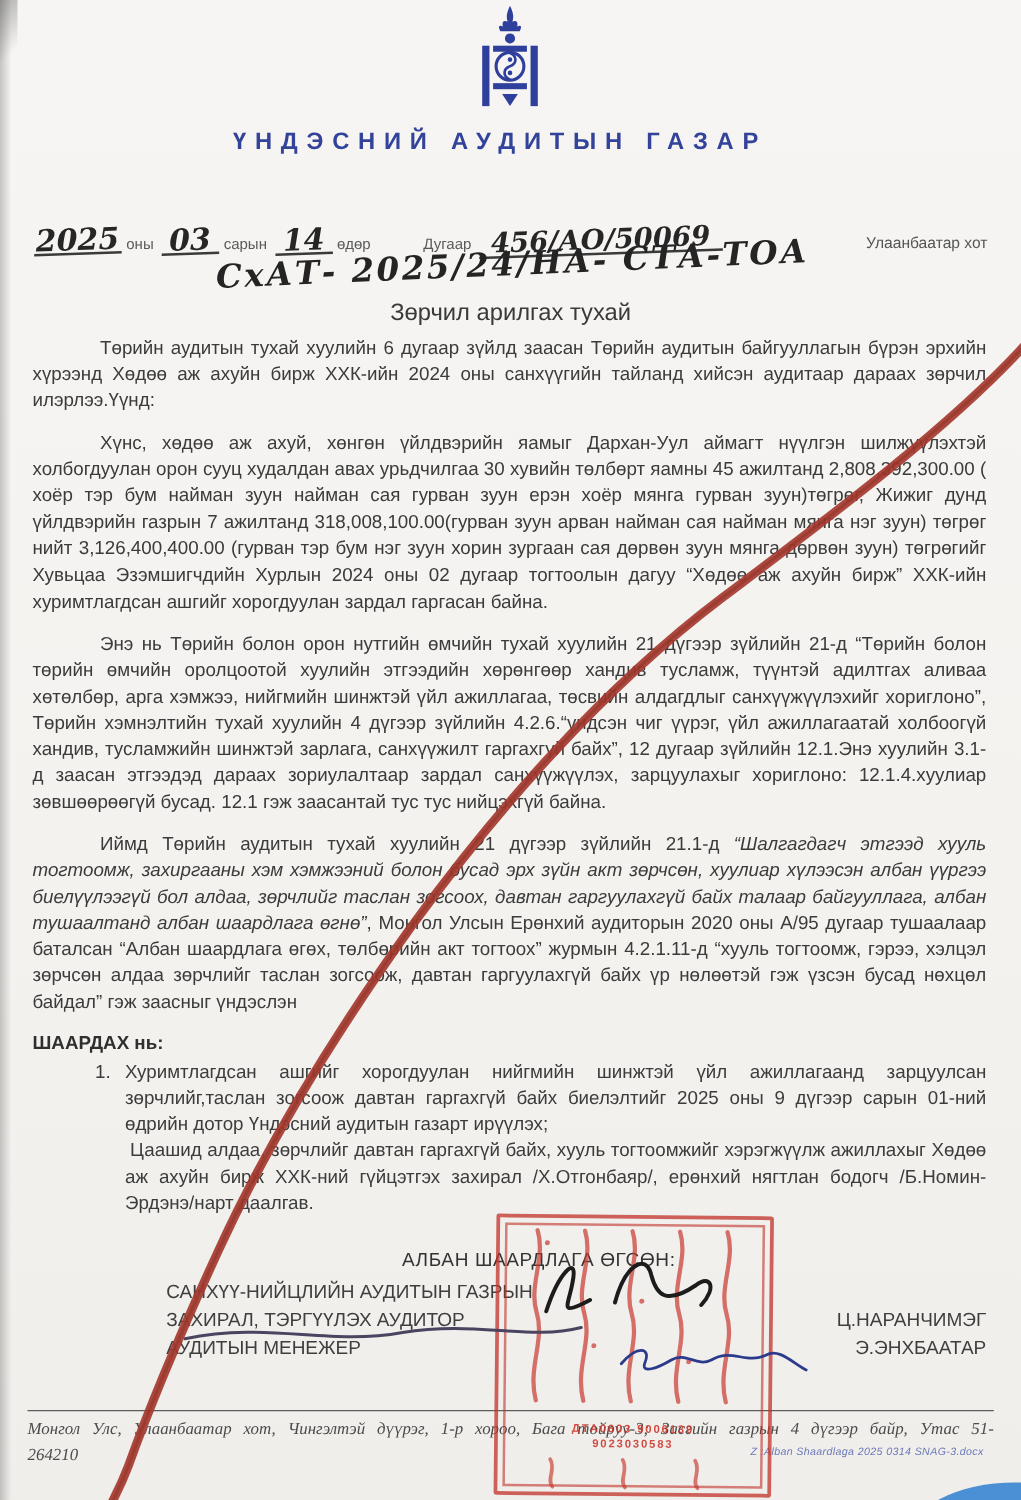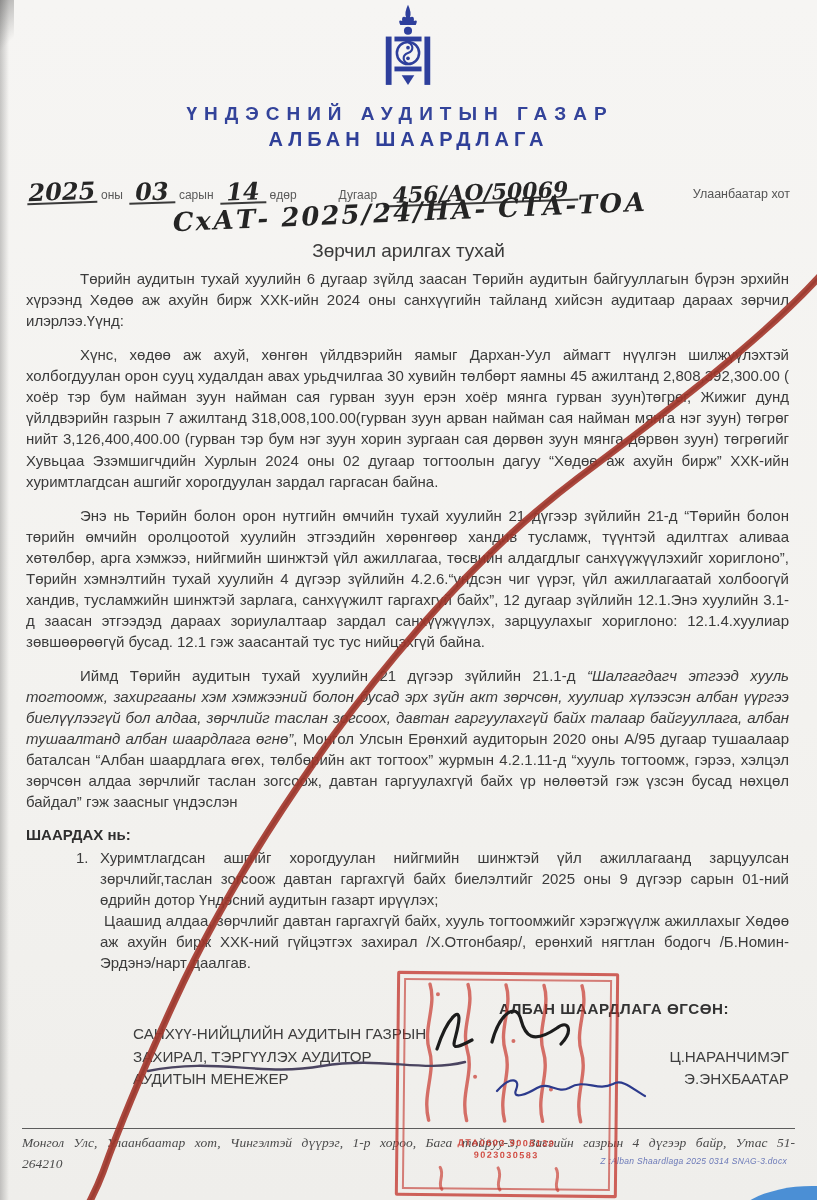--- a/index.html
+++ b/index.html
@@ -47,21 +47,21 @@
   .demand{font-weight:bold;font-size:15px;margin:2px 0 4px;color:#2f2f2f;}
   .list-row{display:flex;margin:0 0 0 50px;font-size:15px;line-height:1.405;}
   .list-num{width:24px;flex:none;}
   .list-body{flex:1;text-align:justify;}
   .list-cont{margin:0 0 0 74px;font-size:15px;line-height:1.405;
     text-align:justify;text-indent:4px;}
 
   
   .sig-block{position:absolute;top:998px;left:133px;right:28px;
     font-size:15.2px;color:#3e3e3e;line-height:1.5;}
-  .sig-heading{font-weight:bold;text-align:right;margin:0 60px 2px 0;
+  .sig-heading{font-weight:normal;text-align:center;margin:0 60px 2px 0;
     letter-spacing:.5px;color:#333;}
   .sig-row{display:flex;}
   .sig-name{margin-left:auto;}
 
   
   .footer-rule{position:absolute;top:1128px;left:22px;right:22px;height:0;
     border-top:1.5px solid #5c5c5c;}
   .footer-address{position:absolute;top:1133px;left:22px;right:22px;
     font-family:"Liberation Serif",serif;font-style:italic;font-size:13.5px;
     color:#4b4b4b;line-height:1.55;text-align:justify;word-spacing:5px;}
@@ -103,21 +103,20 @@
       <circle cx="30" cy="44.5" r="1.9"></circle>
       <circle cx="30" cy="55.5" r="1.9"></circle>
       <rect x="16" y="64" width="28" height="5"></rect>
       <path d="M23.5 73 L36.5 73 L30 83 Z"></path>
       <rect x="7" y="33" width="6" height="50"></rect>
       <rect x="47" y="33" width="6" height="50"></rect>
     </g>
   </svg>
 
   <div class="org-name">ҮНДЭСНИЙ АУДИТЫН ГАЗАР</div>
-  <div class="doc-type">АЛБАН ШААРДЛАГА</div>
 
   <div class="dateline">
     <span class="hand slot w68">2025</span>
     <span class="lbl">оны</span>
     <span class="hand slot w44">03</span>
     <span class="lbl">сарын</span>
     <span class="hand slot w44">14</span>
     <span class="lbl">өдөр</span>
     <span class="lbl lbl-dugaar">Дугаар</span>
     <span class="hand slot w190">456/АО/50069</span>

